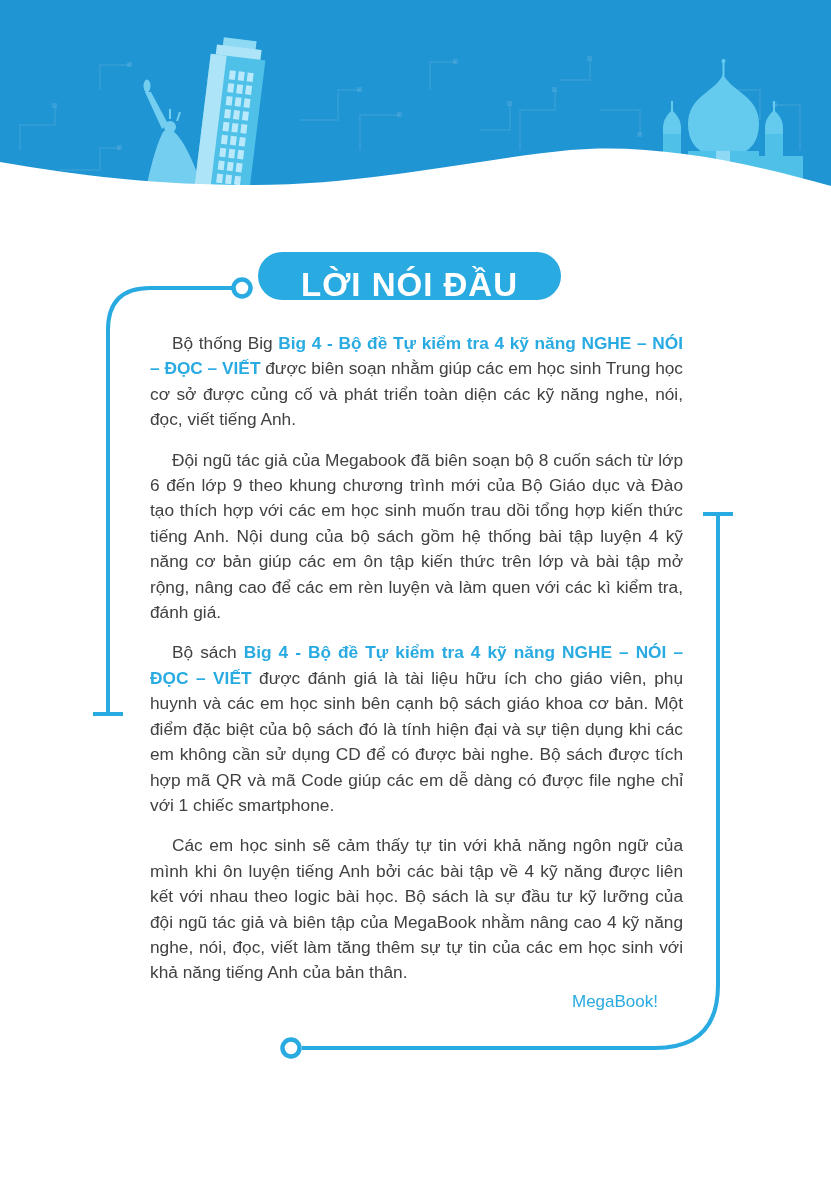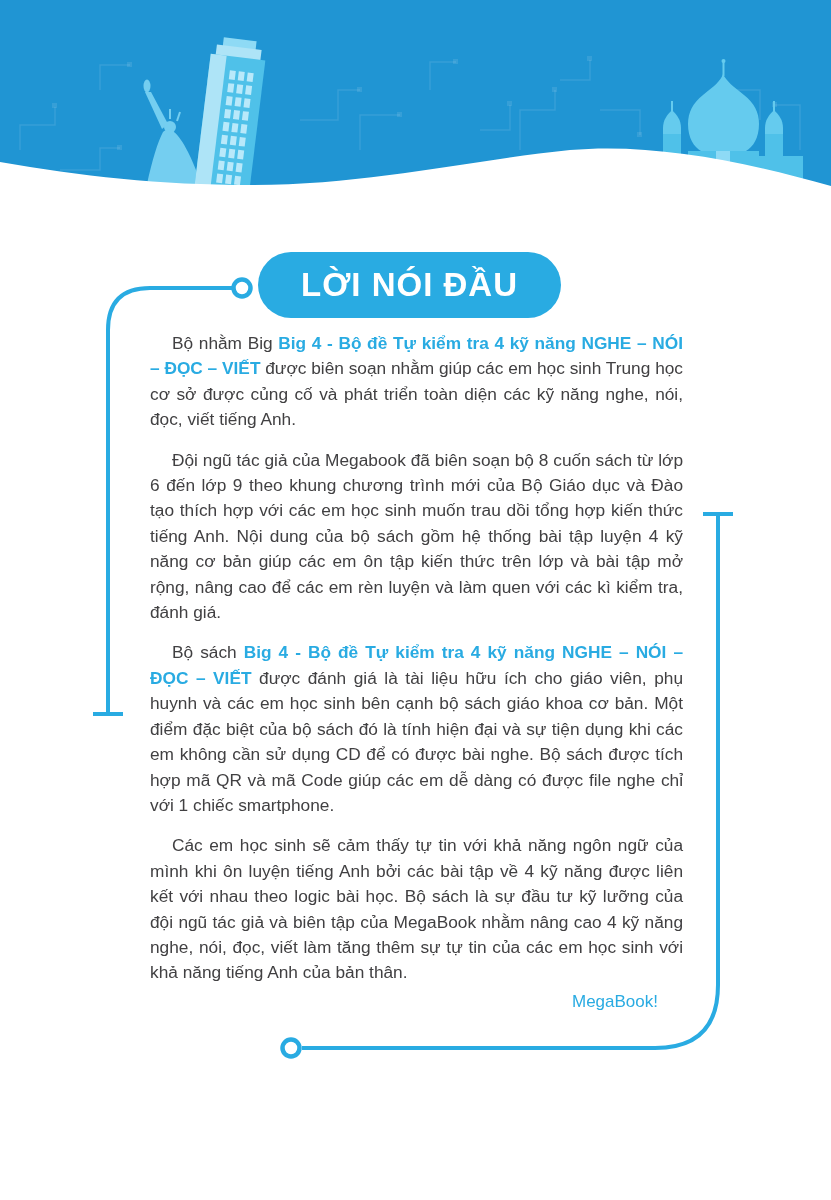--- a/index.html
+++ b/index.html
@@ -3,21 +3,21 @@
 <meta charset="utf-8">
 <style>
   html,body { margin:0; padding:0; background:#ffffff; }
   .page {
     position:relative; width:831px; height:1200px; background:#ffffff;
     overflow:hidden; font-family:"Liberation Sans", sans-serif;
   }
   .header-svg { position:absolute; left:0; top:0; display:block; }
   .deco-svg  { position:absolute; left:0; top:0; pointer-events:none; }
   .title-badge {
-    position:absolute; left:258px; top:252px; width:303px; height:66px;
+    position:absolute; left:258px; top:252px; width:303px; height:48px;
     background:#29abe2; border-radius:34px; color:#ffffff;
     font-weight:bold; font-size:33px; line-height:66px; text-align:center;
     letter-spacing:1px; z-index:3;
   }
   .content {
     position:absolute; left:150px; top:331px; width:533px;
     color:#414042; font-size:17.3px; line-height:25.4px;
     text-align:justify; z-index:3;
   }
   .content p { margin:0 0 15px 0; text-indent:22px; }
@@ -124,21 +124,21 @@
     </g>
     <circle cx="242" cy="288" r="8.5" fill="#ffffff" stroke="#29abe2" stroke-width="4.5"></circle>
     <circle cx="291" cy="1048" r="8.5" fill="#ffffff" stroke="#29abe2" stroke-width="4.5"></circle>
   </svg>
 
   <div class="title-badge">
     <span>LỜI NÓI ĐẦU</span>
   </div>
 
   <div class="content">
-    <p><span>Bộ nhằm Big </span><span class="accent">Big 4 - Bộ đề Tự kiểm tra 4 kỹ năng NGHE – NÓI – ĐỌC – VIẾT</span><span> được biên soạn nhằm giúp các em học sinh Trung học cơ sở được củng cố và phát triển toàn diện các kỹ năng nghe, nói, đọc, viết tiếng Anh.</span></p>
+    <p><span>Bộ thống Big </span><span class="accent">Big 4 - Bộ đề Tự kiểm tra 4 kỹ năng NGHE – NÓI – ĐỌC – VIẾT</span><span> được biên soạn nhằm giúp các em học sinh Trung học cơ sở được củng cố và phát triển toàn diện các kỹ năng nghe, nói, đọc, viết tiếng Anh.</span></p>
     <p><span>Đội ngũ tác giả của Megabook đã biên soạn bộ 8 cuốn sách từ lớp 6 đến lớp 9 theo khung chương trình mới của Bộ Giáo dục và Đào tạo thích hợp với các em học sinh muốn trau dồi tổng hợp kiến thức tiếng Anh. Nội dung của bộ sách gồm hệ thống bài tập luyện 4 kỹ năng cơ bản giúp các em ôn tập kiến thức trên lớp và bài tập mở rộng, nâng cao để các em rèn luyện và làm quen với các kì kiểm tra, đánh giá.</span></p>
     <p><span>Bộ sách </span><span class="accent">Big 4 - Bộ đề Tự kiểm tra 4 kỹ năng NGHE – NÓI – ĐỌC – VIẾT</span><span> được đánh giá là tài liệu hữu ích cho giáo viên, phụ huynh và các em học sinh bên cạnh bộ sách giáo khoa cơ bản. Một điểm đặc biệt của bộ sách đó là tính hiện đại và sự tiện dụng khi các em không cần sử dụng CD để có được bài nghe. Bộ sách được tích hợp mã QR và mã Code giúp các em dễ dàng có được file nghe chỉ với 1 chiếc smartphone.</span></p>
     <p><span>Các em học sinh sẽ cảm thấy tự tin với khả năng ngôn ngữ của mình khi ôn luyện tiếng Anh bởi các bài tập về 4 kỹ năng được liên kết với nhau theo logic bài học. Bộ sách là sự đầu tư kỹ lưỡng của đội ngũ tác giả và biên tập của MegaBook nhằm nâng cao 4 kỹ năng nghe, nói, đọc, viết làm tăng thêm sự tự tin của các em học sinh với khả năng tiếng Anh của bản thân.</span></p>
   </div>
 
   <div class="signature">MegaBook!</div>
 
 </div>
 
 </body></html>

